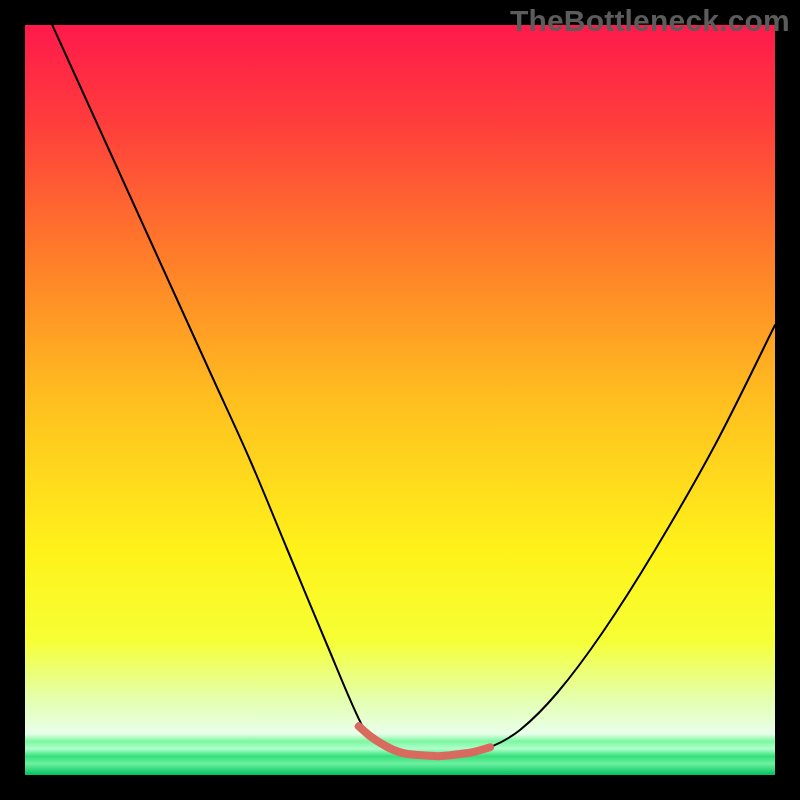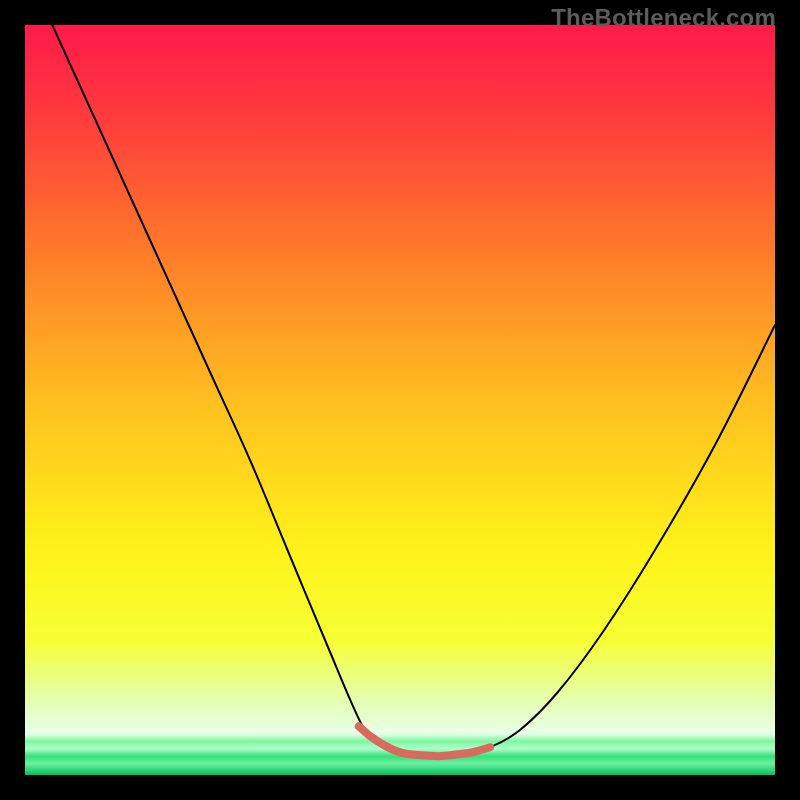--- a/index.html
+++ b/index.html
@@ -23,22 +23,22 @@
     position: absolute;
     left: 25px;
     top: 25px;
     width: 750px;
     height: 750px;
     overflow: hidden;
   }
   .watermark {
     position: absolute;
     top: 4px;
-    right: 24px;
-    font-size: 24px;
+    right: 10px;
+    font-size: 30px;
     font-weight: 600;
     color: #5c5c5c;
     letter-spacing: 0.2px;
   }
   svg {
     display: block;
   }
 </style>
 </head>
 <body>

